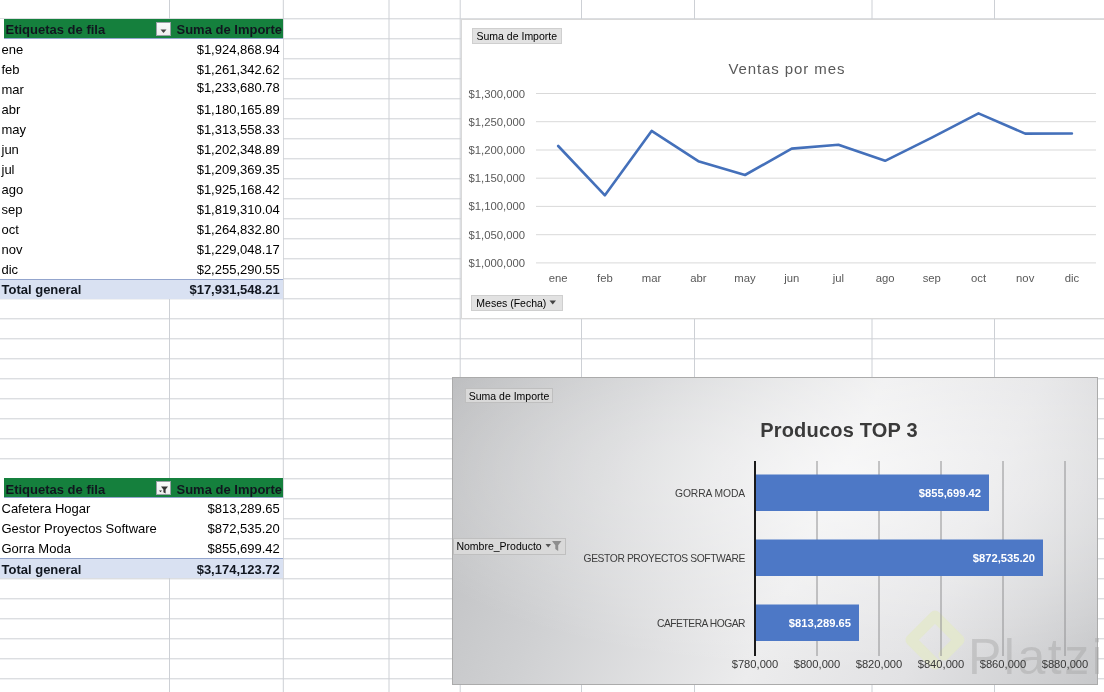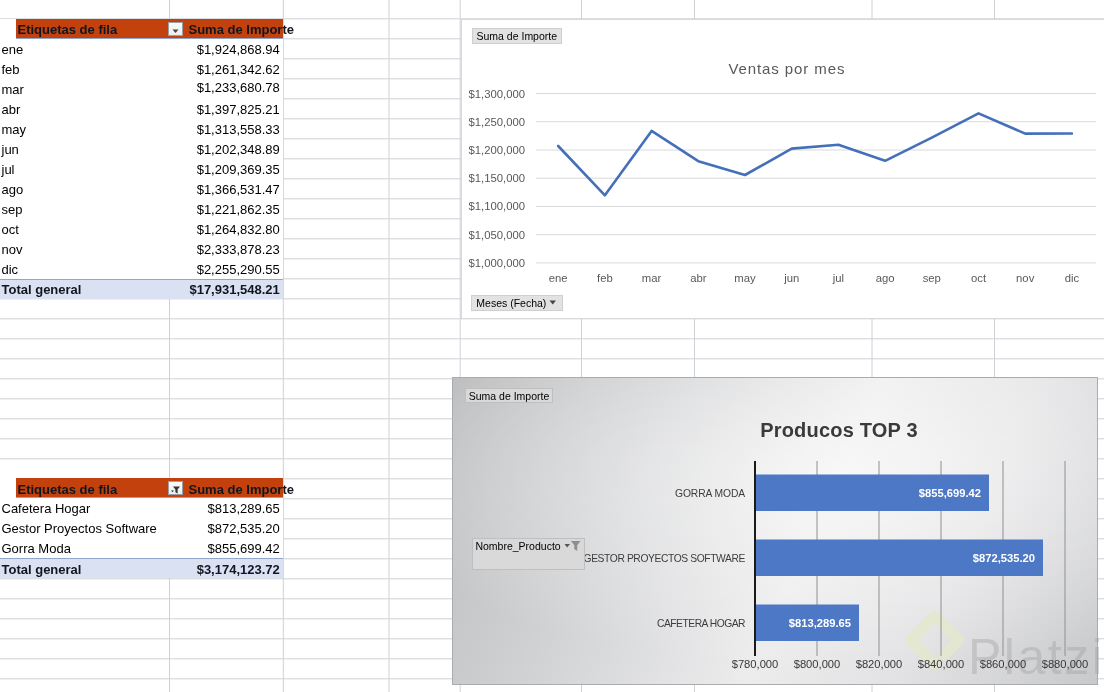--- a/index.html
+++ b/index.html
@@ -1,19 +1,19 @@
 <!DOCTYPE html>
 <html><head><meta charset="utf-8">
 <style>
 html,body{margin:0;padding:0}
 body{width:1104px;height:692px;position:relative;background:#fff;
  font-family:"Liberation Sans",sans-serif;overflow:hidden}
 .abs{position:absolute}
 .tbl{position:absolute;background:#fff}
-.hdr{position:absolute;left:16px;right:0;background:#c2410c;border-bottom:1.5px solid #93a5cd;box-sizing:border-box}
+.hdr{position:absolute;left:4px;right:0;background:#15803d;border-bottom:1.5px solid #93a5cd;box-sizing:border-box}
 .tot{position:absolute;left:0;right:0;background:#d9e1f2;border-top:1.5px solid #93a5cd;box-sizing:border-box}
 .cellL{position:absolute;left:1.5px;font-size:13px;color:#000;white-space:nowrap}
 .cellR{position:absolute;right:3px;font-size:13px;color:#000;white-space:nowrap;text-align:right}
 .hdr2{position:absolute;left:172.5px;font-size:13px;white-space:nowrap}
 .b{font-weight:bold;color:#11161f}
 .fbtn{position:absolute;background:linear-gradient(#fafafa,#eee);border:1px solid #9aa0a6;box-sizing:border-box}
 .gbtn{position:absolute;background:#e2e2e2;border:1px solid #cfcfcf;box-sizing:border-box;
  font-size:10.5px;color:#000;white-space:nowrap;text-align:center;line-height:14px}
 </style></head>
 <body>
@@ -69,35 +69,35 @@
           <path d="M3.5 4.5 L9.5 4.5 L6.5 8 Z" fill="#444"></path>
         </svg></span>
     </div>
     <span class="cellL" style="top:23px">ene</span>
     <span class="cellR" style="top:23px">$1,924,868.94</span>
     <span class="cellL" style="top:43px">feb</span>
     <span class="cellR" style="top:43px">$1,261,342.62</span>
     <span class="cellL" style="top:63px">mar</span>
     <span class="cellR" style="top:61px">$1,233,680.78</span>
     <span class="cellL" style="top:83px">abr</span>
-    <span class="cellR" style="top:83px">$1,397,825.21</span>
+    <span class="cellR" style="top:83px">$1,180,165.89</span>
     <span class="cellL" style="top:103px">may</span>
     <span class="cellR" style="top:103px">$1,313,558.33</span>
     <span class="cellL" style="top:123px">jun</span>
     <span class="cellR" style="top:123px">$1,202,348.89</span>
     <span class="cellL" style="top:143px">jul</span>
     <span class="cellR" style="top:143px">$1,209,369.35</span>
     <span class="cellL" style="top:163px">ago</span>
-    <span class="cellR" style="top:163px">$1,366,531.47</span>
+    <span class="cellR" style="top:163px">$1,925,168.42</span>
     <span class="cellL" style="top:183px">sep</span>
-    <span class="cellR" style="top:183px">$1,221,862.35</span>
+    <span class="cellR" style="top:183px">$1,819,310.04</span>
     <span class="cellL" style="top:203px">oct</span>
     <span class="cellR" style="top:203px">$1,264,832.80</span>
     <span class="cellL" style="top:223px">nov</span>
-    <span class="cellR" style="top:223px">$2,333,878.23</span>
+    <span class="cellR" style="top:223px">$1,229,048.17</span>
     <span class="cellL" style="top:243px">dic</span>
     <span class="cellR" style="top:243px">$2,255,290.55</span>
     <div class="tot" style="top:260px;height:20px">
       <span class="cellL b" style="top:2.5px">Total general</span>
       <span class="cellR b" style="top:2.5px">$17,931,548.21</span>
     </div>
   </div>
 <div class="tbl" style="left:0;top:478.3px;width:282.8px;height:99px">
     <div class="hdr" style="top:0;height:20px">
       <span class="cellL b" style="top:3.5px">Etiquetas de fila</span>
@@ -177,16 +177,16 @@
       <rect x="303" y="226.5" width="103" height="36.5" fill="#4d78c6"></rect>
       <text x="398" y="249.0" text-anchor="end" font-size="11.2" font-weight="bold" fill="#fff">$813,289.65</text>
       <text x="292" y="249.0" text-anchor="end" font-size="10.3" letter-spacing="-0.5" fill="#3d3d3d">CAFETERA HOGAR</text>
       <text x="302" y="290" text-anchor="middle" font-size="11.2" fill="#383838">$780,000</text>
       <text x="364" y="290" text-anchor="middle" font-size="11.2" fill="#383838">$800,000</text>
       <text x="426" y="290" text-anchor="middle" font-size="11.2" fill="#383838">$820,000</text>
       <text x="488" y="290" text-anchor="middle" font-size="11.2" fill="#383838">$840,000</text>
       <text x="550" y="290" text-anchor="middle" font-size="11.2" fill="#383838">$860,000</text>
       <text x="612" y="290" text-anchor="middle" font-size="11.2" fill="#383838">$880,000</text>
     </svg>
-    <div class="gbtn" style="left:19px;top:160px;width:113px;height:32px;background:#d9d9d9;border-color:#bfbfbf">Nombre_Producto <svg width="18" height="12" style="vertical-align:-2px">
+    <div class="gbtn" style="left:0;top:160px;width:113px;height:17px;background:#d9d9d9;border-color:#bfbfbf">Nombre_Producto <svg width="18" height="12" style="vertical-align:-2px">
         <path d="M0.5 4 L6 4 L3.2 7.5 Z" fill="#555"></path>
         <path d="M7 1 L16.5 1 L13.2 5.2 L13.2 11 L10.3 9 L10.3 5.2 Z" fill="#8e8e8e"></path>
       </svg></div>
   </div>
 </body></html>

